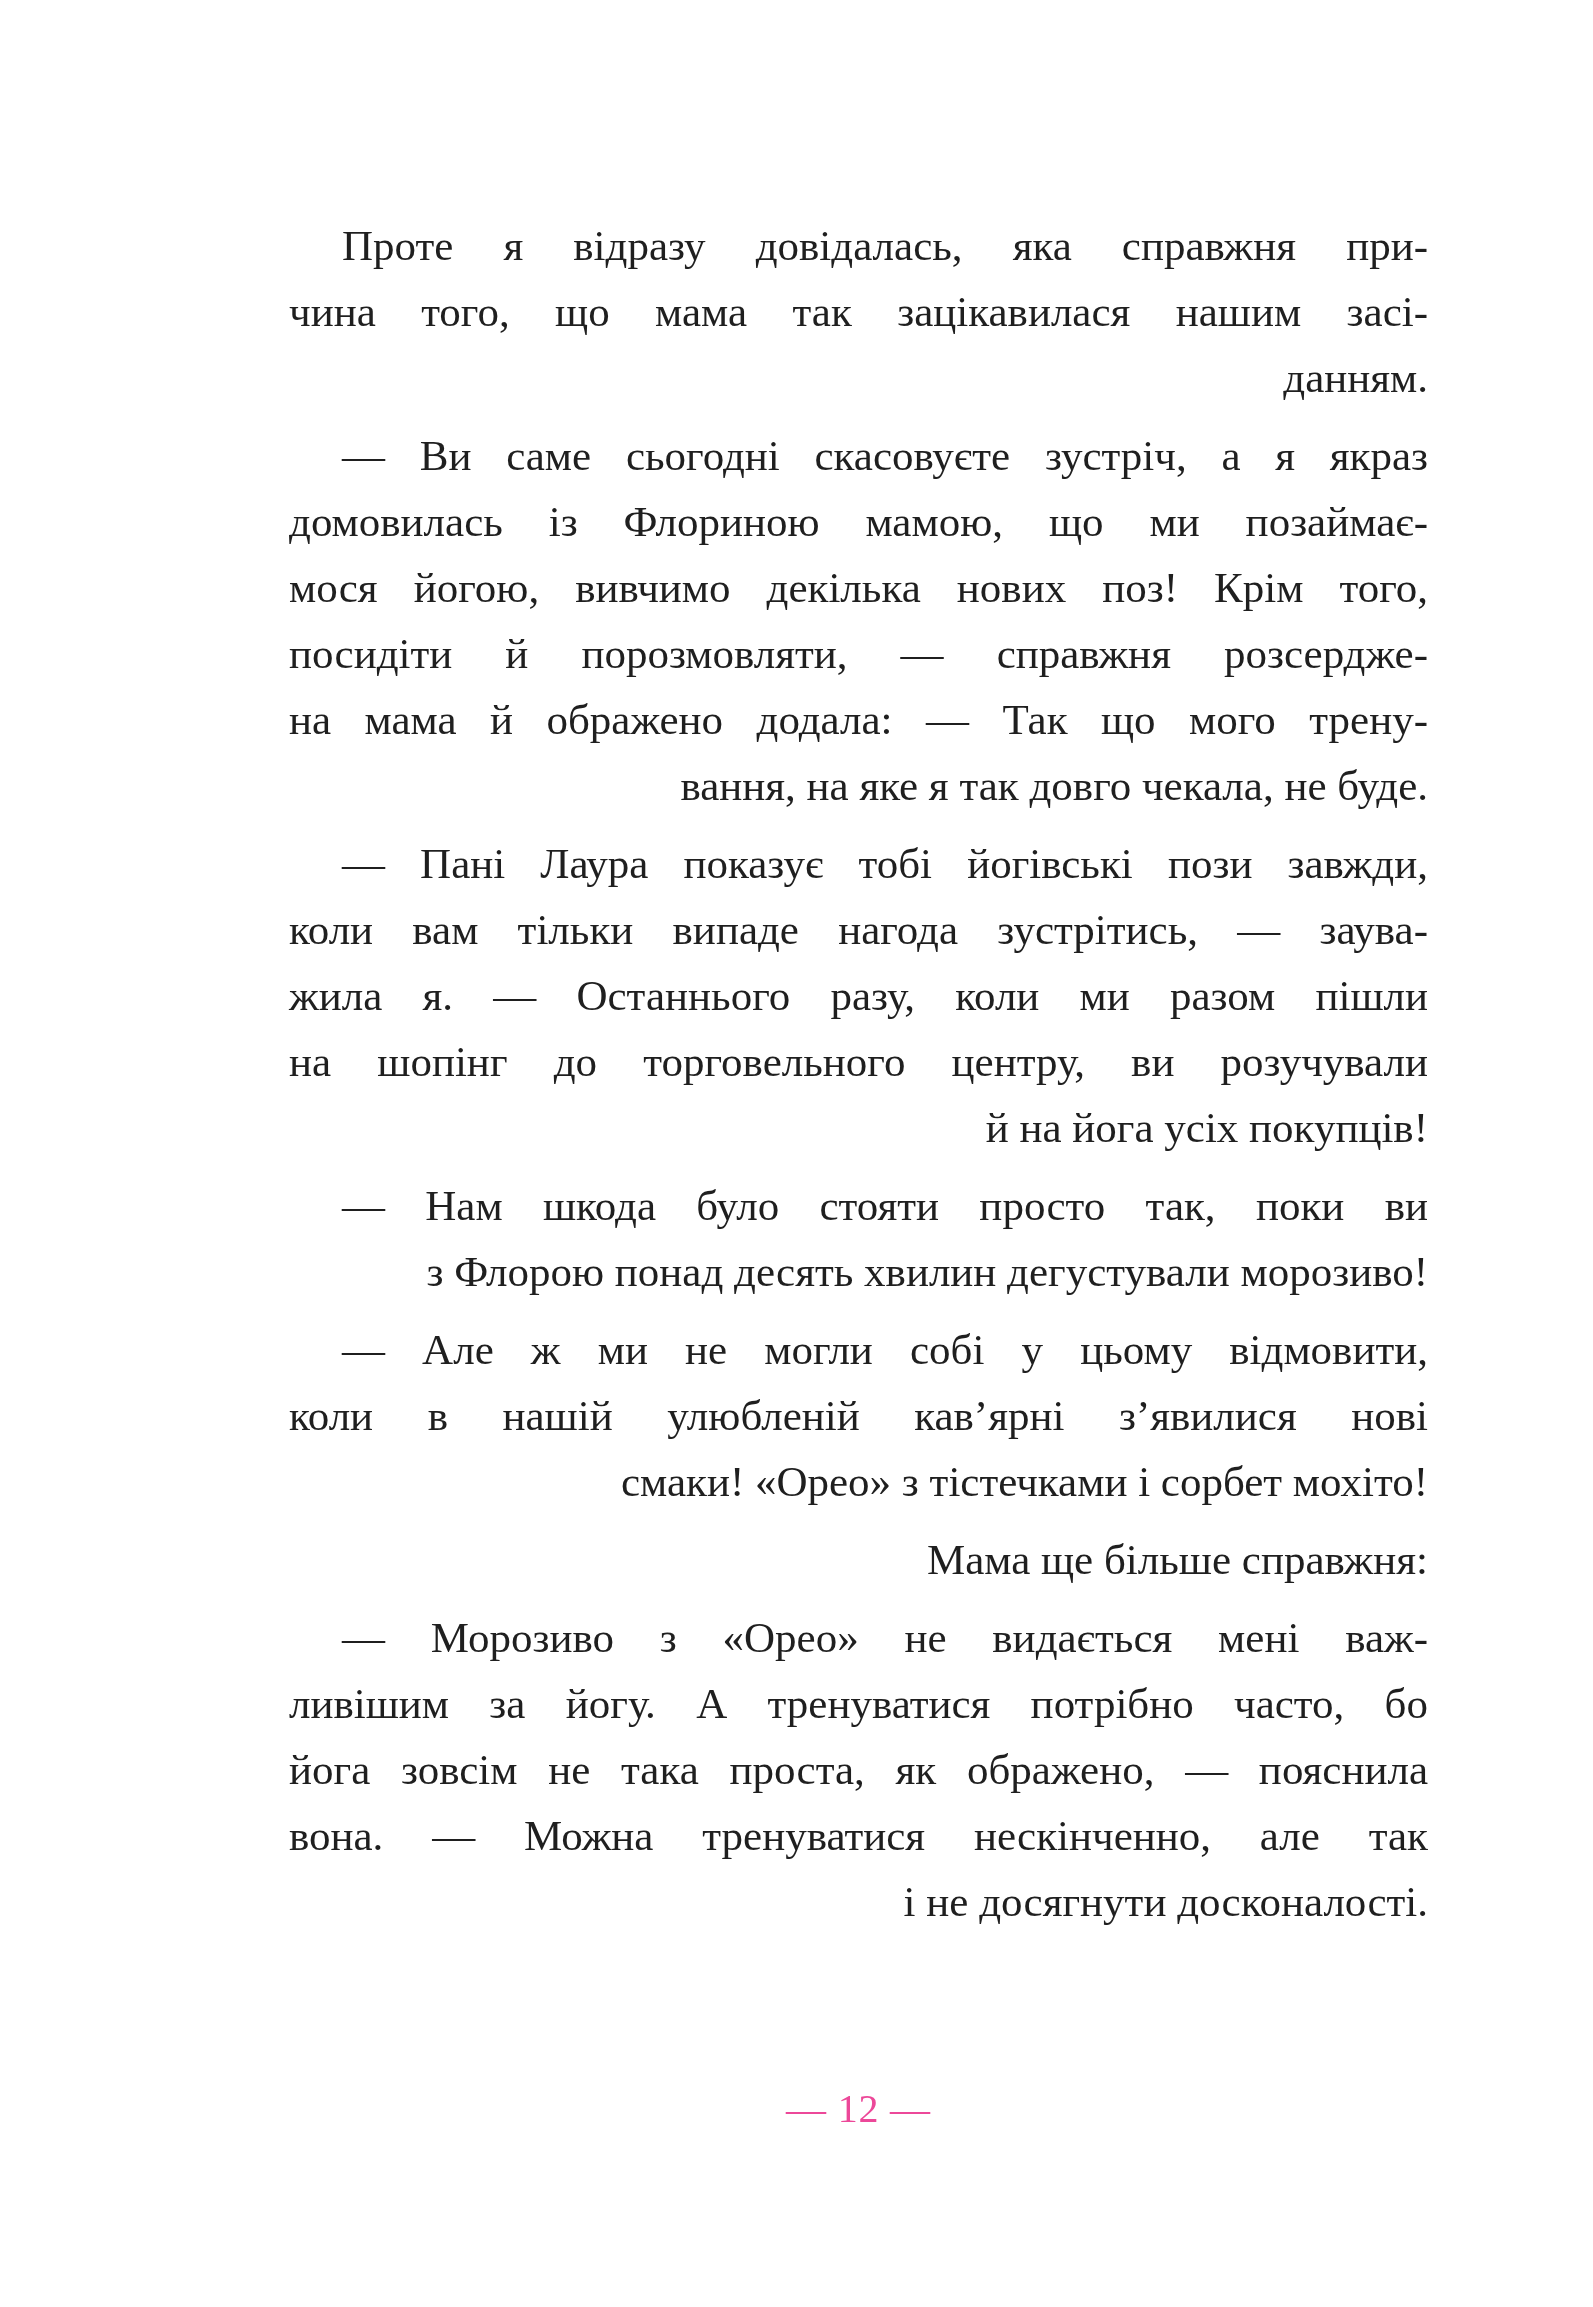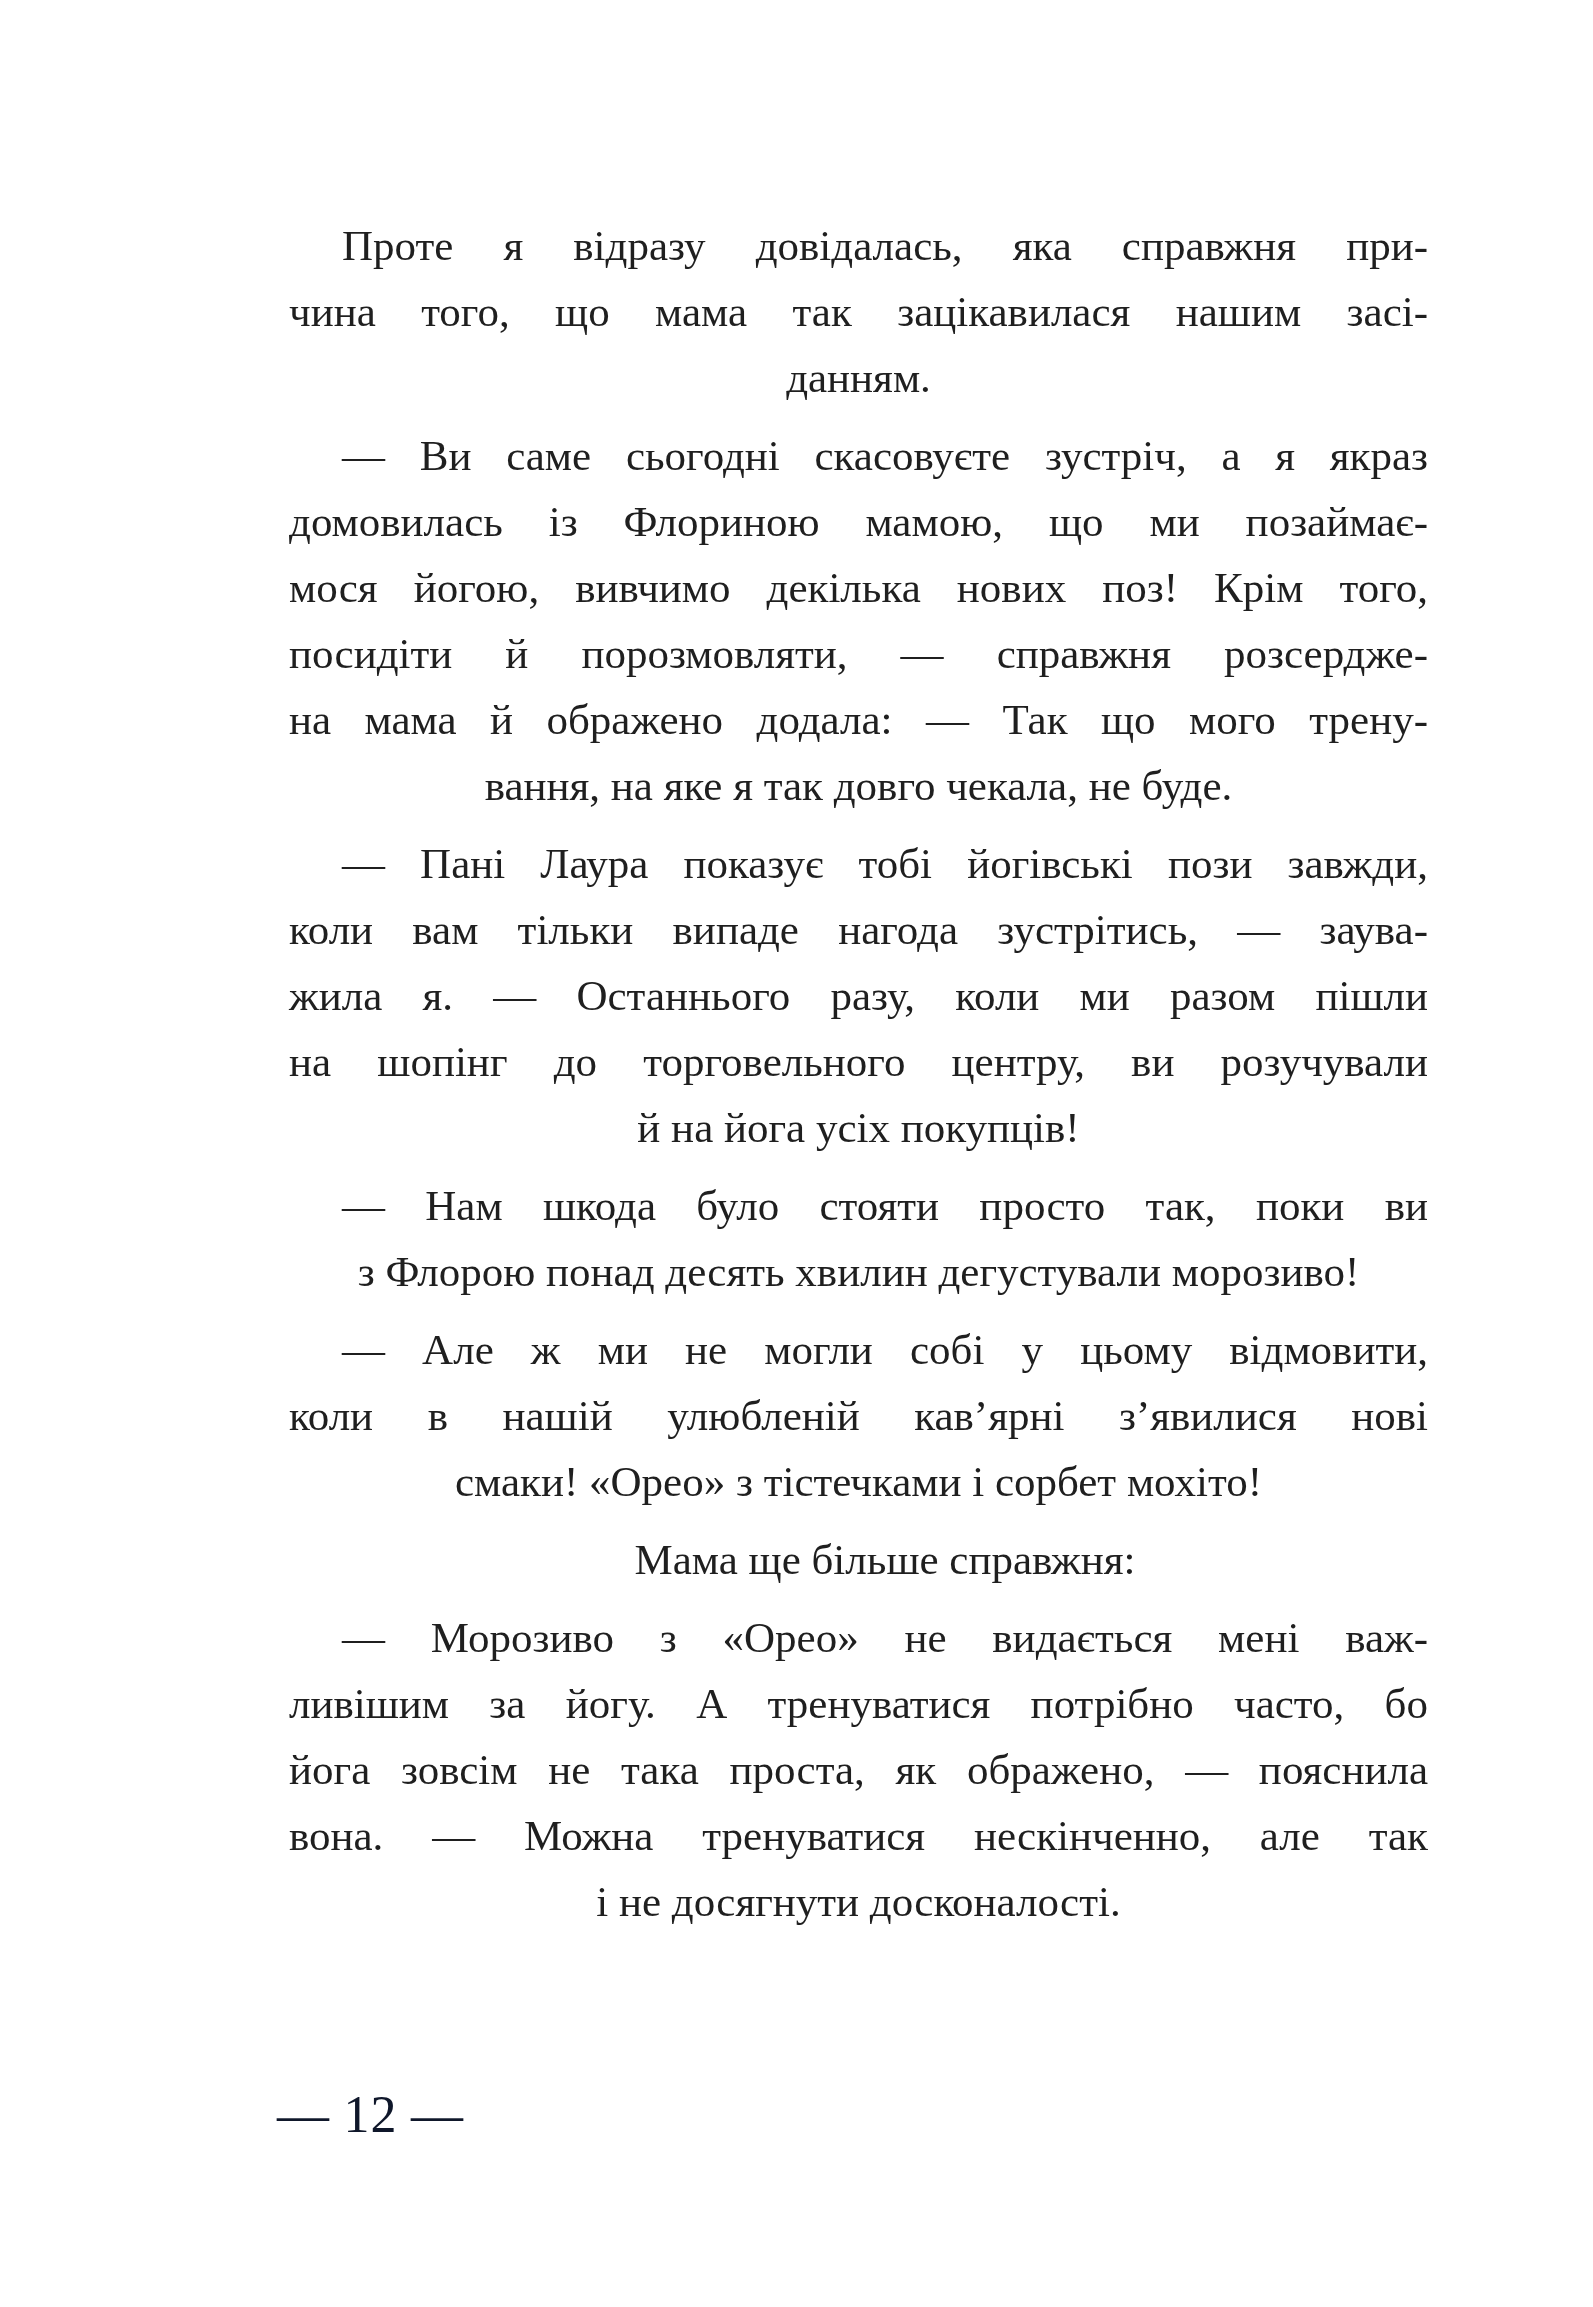--- a/index.html
+++ b/index.html
@@ -16,33 +16,34 @@
   .text-block {
     position: absolute;
     left: 277px;
     top: 201px;
     width: 1163px;
     font-size: 43px;
     line-height: 66px;
   }
   .para { margin: 12px; padding: 0; }
   .para > .line:first-child { text-indent: 53px; }
-  .line { display: block; text-align: center; }
+  .line { display: block; text-align: right; }
   .line.j {
     text-align: justify;
     text-align-last: justify;
   }
   .page-footer {
     position: absolute;
     left: 277px;
     top: 2085px;
     width: 1163px;
-    font-size: 52px;
+    text-align: center;
+    font-size: 40px;
     letter-spacing: 0.8px;
-    color: #0f172a;
+    color: #ec4899;
   }
 </style>
 </head>
 <body>
 
 <main class="text-block">
 
   <p class="para">
     <span class="line j">Проте я відразу довідалась, яка справжня при-</span>
     <span class="line j">чина того, що мама так зацікавилася нашим засі-</span>

